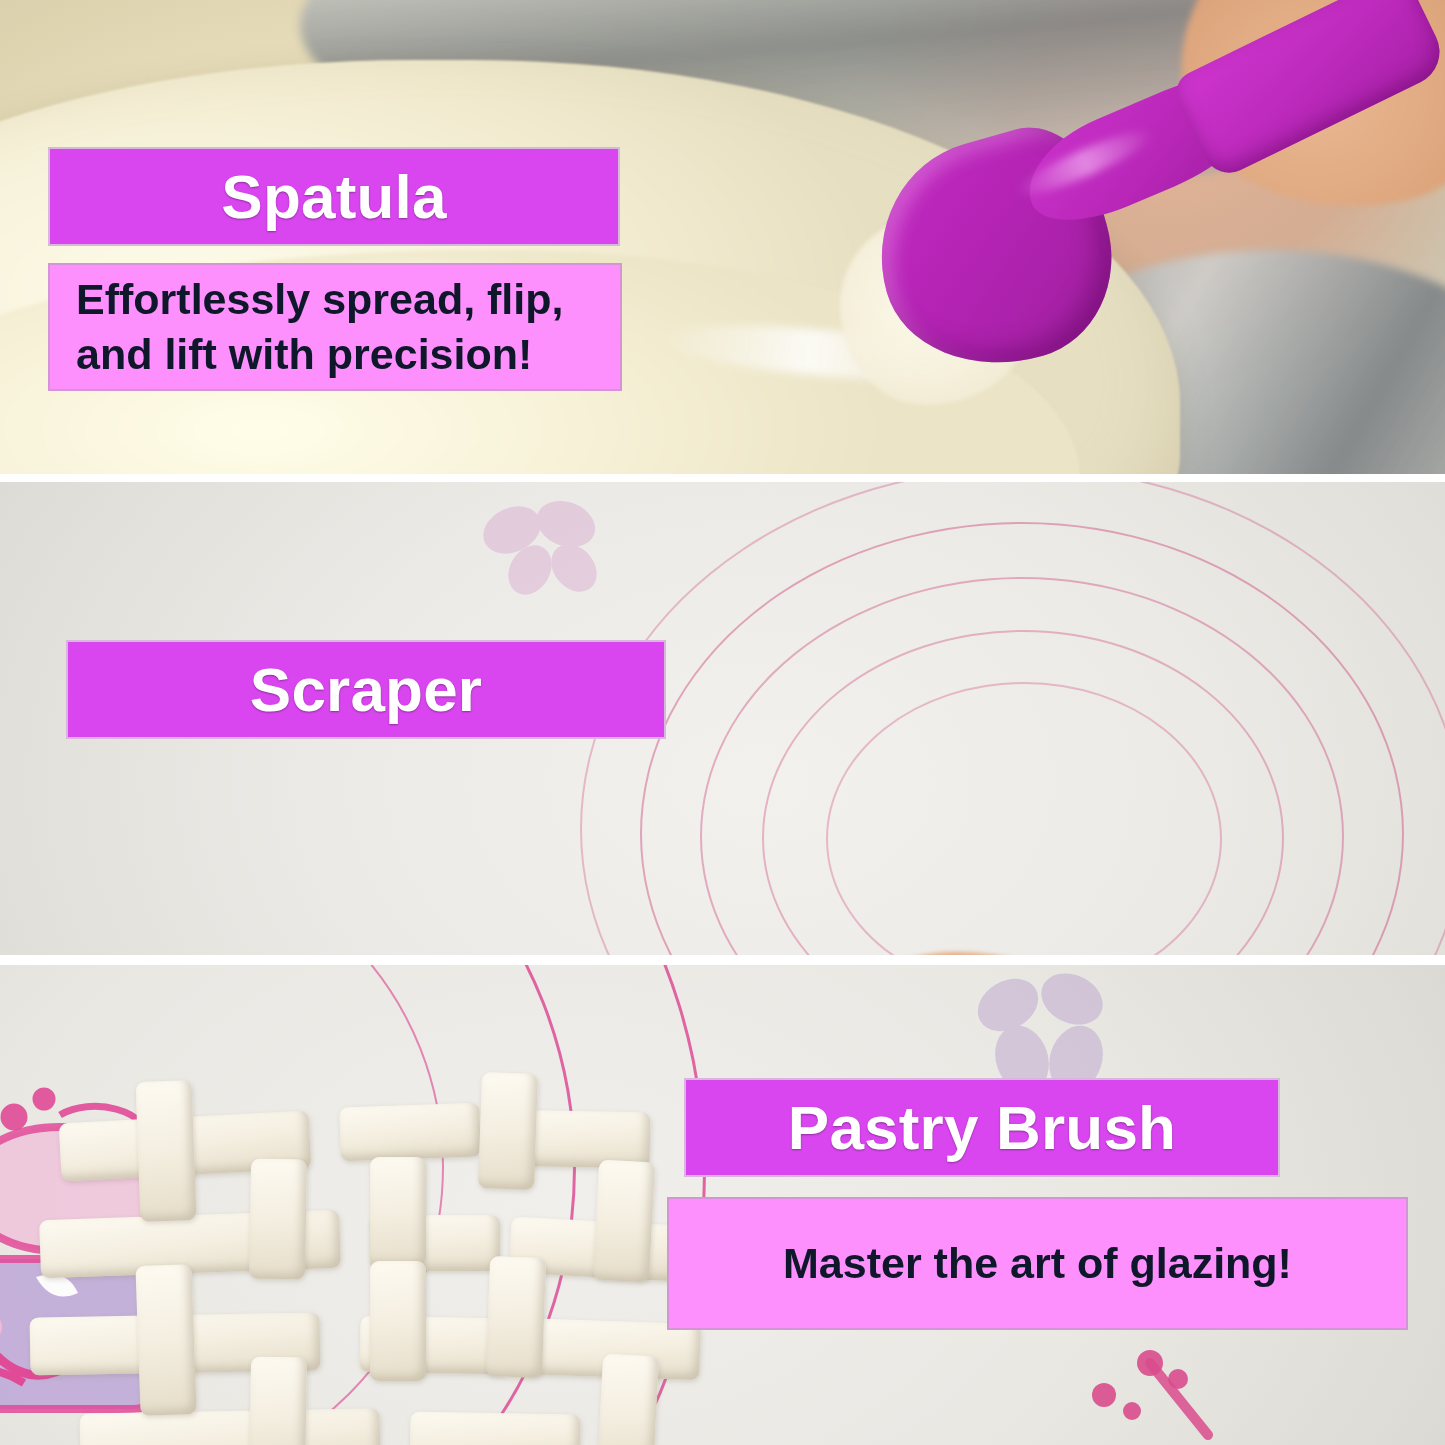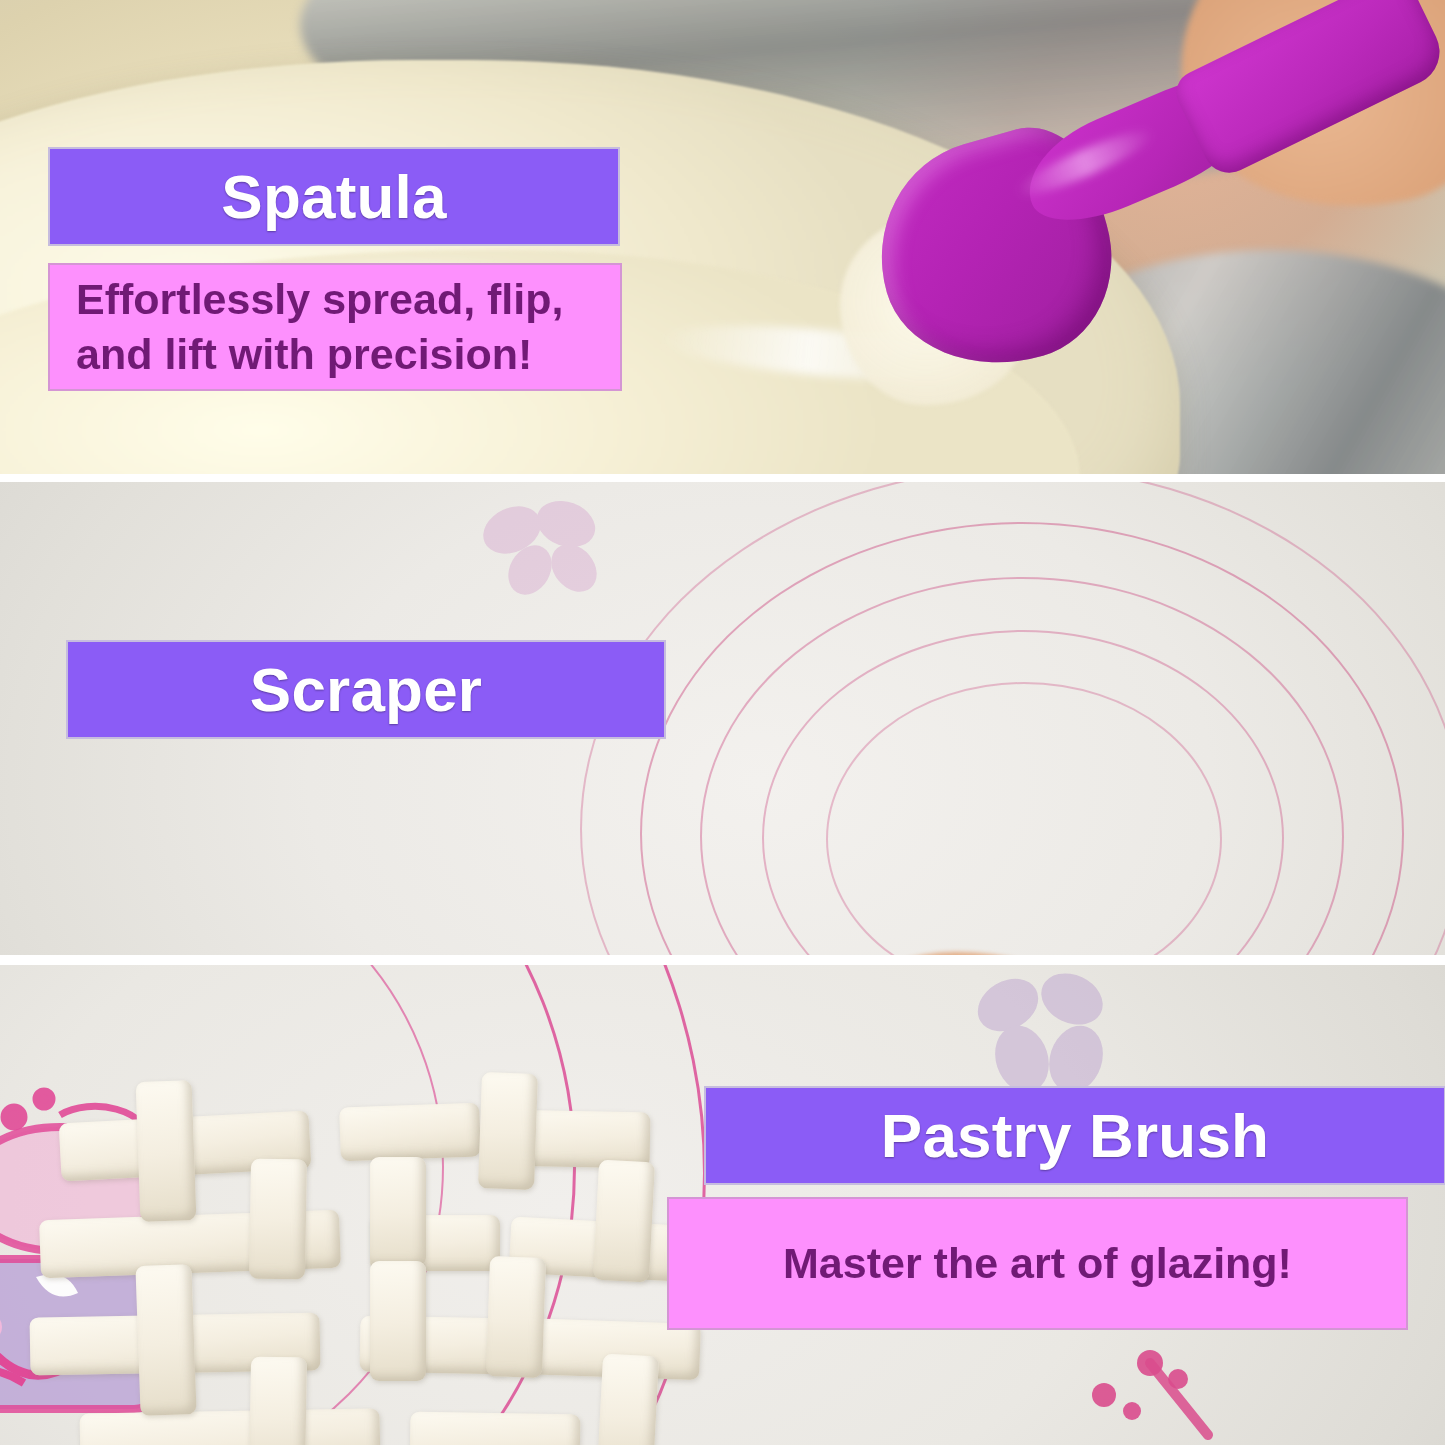--- a/index.html
+++ b/index.html
@@ -169,21 +169,21 @@
   .strip {
     position: absolute;
     background: linear-gradient(175deg, #fdfaf1 0%, #f4eee0 52%, #e5ddc9 100%);
     border-radius: 9px;
     box-shadow: inset -5px -5px 9px rgba(186,176,157,.55), 1px 2px 5px rgba(140,132,116,.28);
   }
 
   
   .title-bar {
     position: absolute;
-    background: #8b5cf6;
+    background: #d946ef;
     border: 2px solid rgba(215,215,215,.78);
     display: flex;
     align-items: center;
     justify-content: center;
     box-sizing: border-box;
   }
   .title-bar .title-text {
     color: #ffffff;
     font-family: "Liberation Sans", sans-serif;
     font-weight: bold;
@@ -195,38 +195,38 @@
   }
   .desc-box {
     position: absolute;
     background: #FD90FD;
     border: 2px solid rgba(205,150,205,.85);
     box-sizing: border-box;
     display: flex;
     align-items: center;
   }
   .desc-box .desc-text {
-    color: #701a75;
+    color: #0f172a;
     font-family: "Liberation Sans", sans-serif;
     font-weight: bold;
     font-size: 43px;
     line-height: 1.28;
     white-space: pre-line;
   }
 
   
   #p1-title { left: 48px;  top: 147px; width: 572px; height: 99px; }
   #p1-desc  { left: 48px;  top: 263px; width: 574px; height: 128px; padding-left: 26px; }
 
   
   #p2-title { left: 66px;  top: 158px; width: 600px; height: 99px; }
   #p2-desc  { left: 58px;  top: 275px; width: 609px; height: 129px; padding-left: 38px; }
 
   
-  #p3-title { left: 704px; top: 113px; width: 742px; height: 99px; margin-top: 8px; }
+  #p3-title { left: 684px; top: 113px; width: 596px; height: 99px; }
   #p3-desc  { left: 667px; top: 232px; width: 741px; height: 133px; justify-content: center; }
   #p3-desc .desc-text { text-align: left; }
 
   .divider {
     position: absolute; left: 0; width: 1445px; background: #ffffff;
   }
   #div-1 { top: 474px; height: 8px; }
   #div-2 { top: 955px; height: 10px; }
 </style>
 </head>

